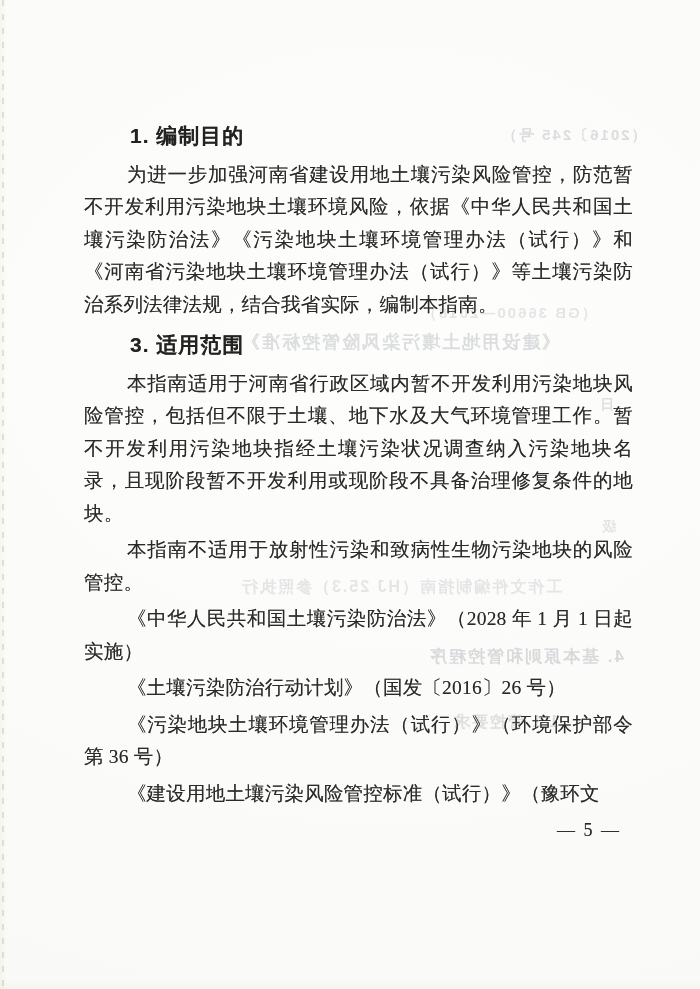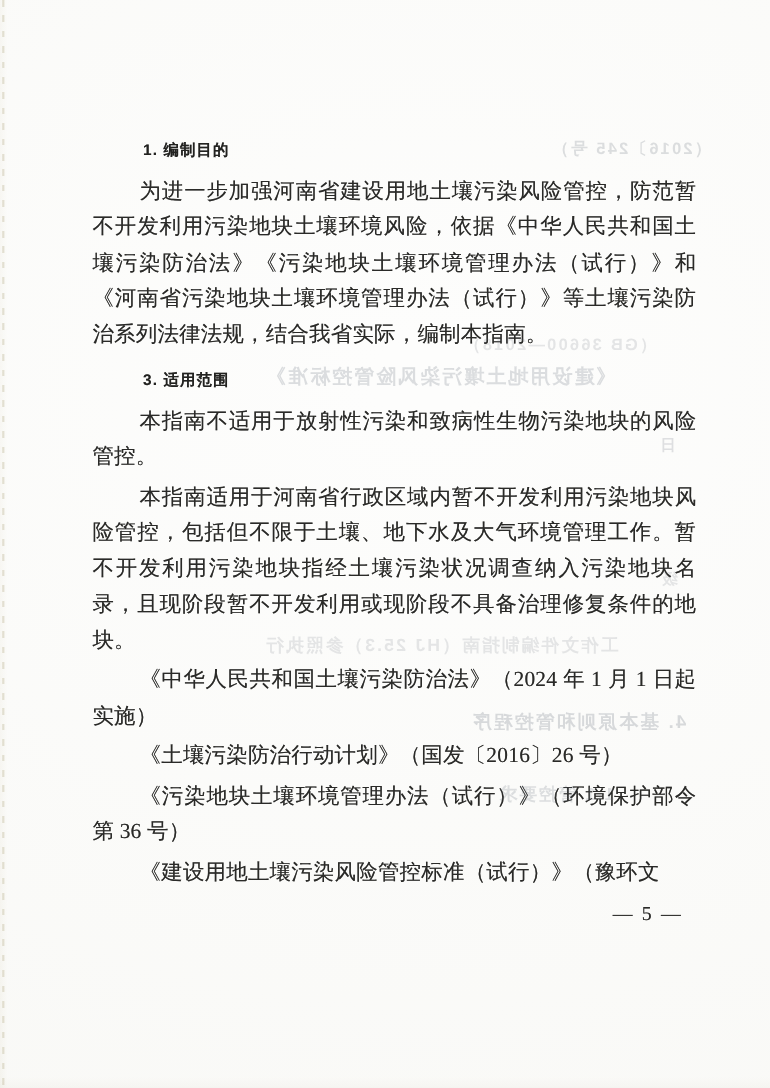--- a/index.html
+++ b/index.html
@@ -29,21 +29,21 @@
     left:84px;top:120px;width:549px;
     font-size:19.5px;line-height:32.5px;
     letter-spacing:0.2px;
     text-align:justify;
     text-shadow:0 0 0.5px rgba(42,42,40,0.55);
   }
   .content > *:first-child{margin-top:0;}
   .sec-heading{
     font-family:"Liberation Sans","DejaVu Sans",sans-serif;
     font-weight:700;
-    font-size:14px;line-height:32.5px;
+    font-size:21px;line-height:32.5px;
     margin:8px 0 6px 46px;
     letter-spacing:1px;
     text-align:left;
     color:#222220;
   }
   .para{margin:0 0 4px;text-indent:2.2em;}
   .page-number{
     margin-top:4px;
     text-align:right;
     padding-right:12px;
@@ -76,24 +76,24 @@
 <body>
 
 <div class="page">
 
   <div class="content">
 
     <div class="sec-heading">1. 编制目的</div>
     <p class="para">为进一步加强河南省建设用地土壤污染风险管控，防范暂不开发利用污染地块土壤环境风险，依据《中华人民共和国土壤污染防治法》《污染地块土壤环境管理办法（试行）》和《河南省污染地块土壤环境管理办法（试行）》等土壤污染防治系列法律法规，结合我省实际，编制本指南。</p>
 
     <div class="sec-heading">3. 适用范围</div>
+    <p class="para">本指南适用于河南省行政区域内暂不开发利用污染地块风险管控，包括但不限于土壤、地下水及大气环境管理工作。暂不开发利用污染地块指经土壤污染状况调查纳入污染地块名录，且现阶段暂不开发利用或现阶段不具备治理修复条件的地块。</p>
     <p class="para">本指南不适用于放射性污染和致病性生物污染地块的风险管控。</p>
-    <p class="para">本指南适用于河南省行政区域内暂不开发利用污染地块风险管控，包括但不限于土壤、地下水及大气环境管理工作。暂不开发利用污染地块指经土壤污染状况调查纳入污染地块名录，且现阶段暂不开发利用或现阶段不具备治理修复条件的地块。</p>
 
-    <p class="para">《中华人民共和国土壤污染防治法》（2024 年 1 月 1 日起实施）</p>
+    <p class="para">《中华人民共和国土壤污染防治法》（2028 年 1 月 1 日起实施）</p>
     <p class="para">《土壤污染防治行动计划》（国发〔2016〕26 号）</p>
     <p class="para">《污染地块土壤环境管理办法（试行）》（环境保护部令第 36 号）</p>
     <p class="para">《建设用地土壤污染风险管控标准（试行）》（豫环文</p>
 
     <div class="para page-number">— 5 —</div>
   </div>
 
   <span class="bleed bt1">（2016〕245 号）</span>
   <span class="bleed bt2">《建设用地土壤污染风险管控标准》</span>
   <span class="bleed bt3">（GB 36600—2018）</span>

